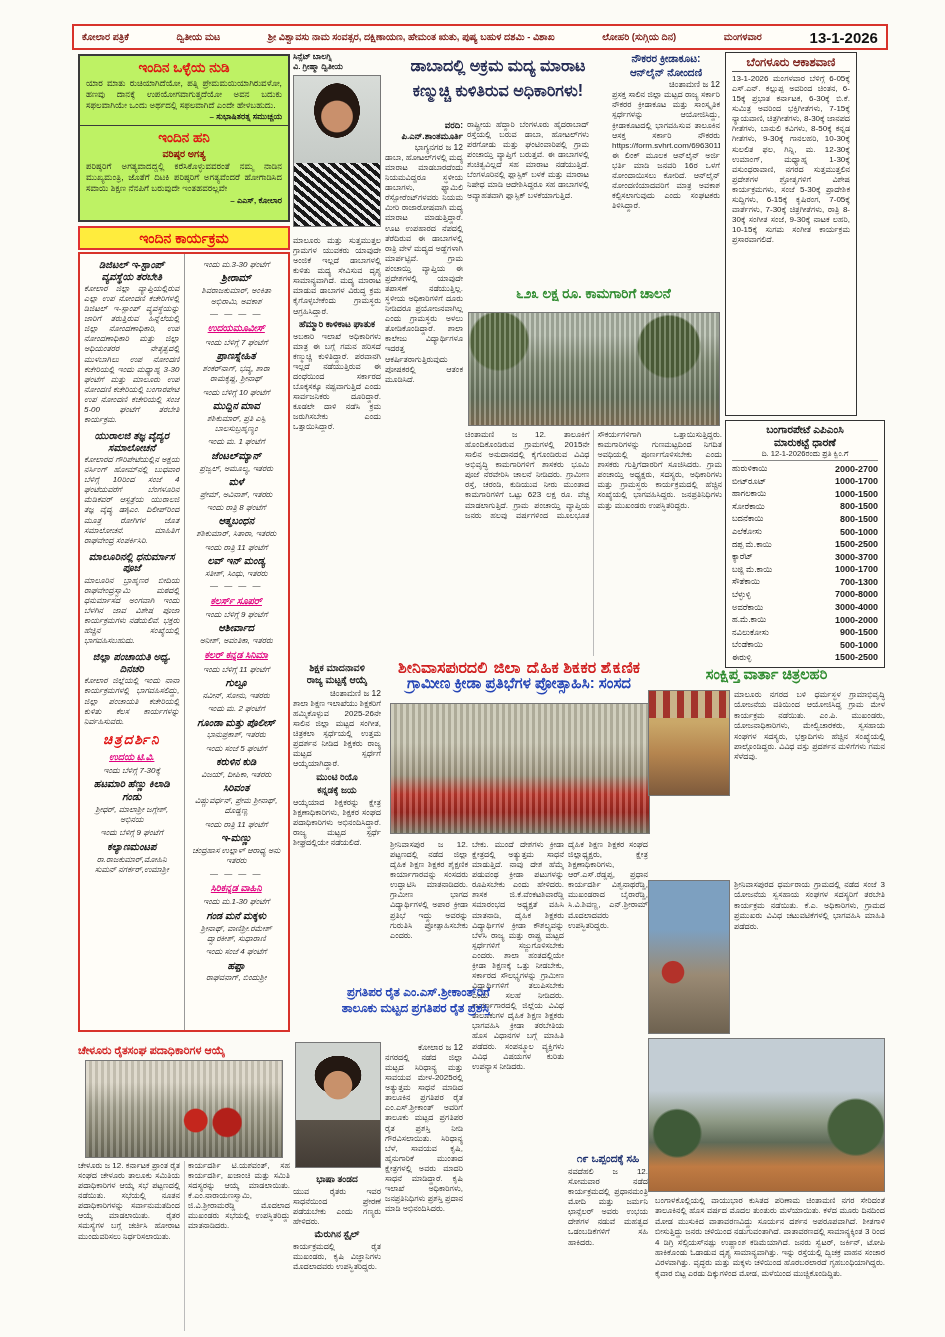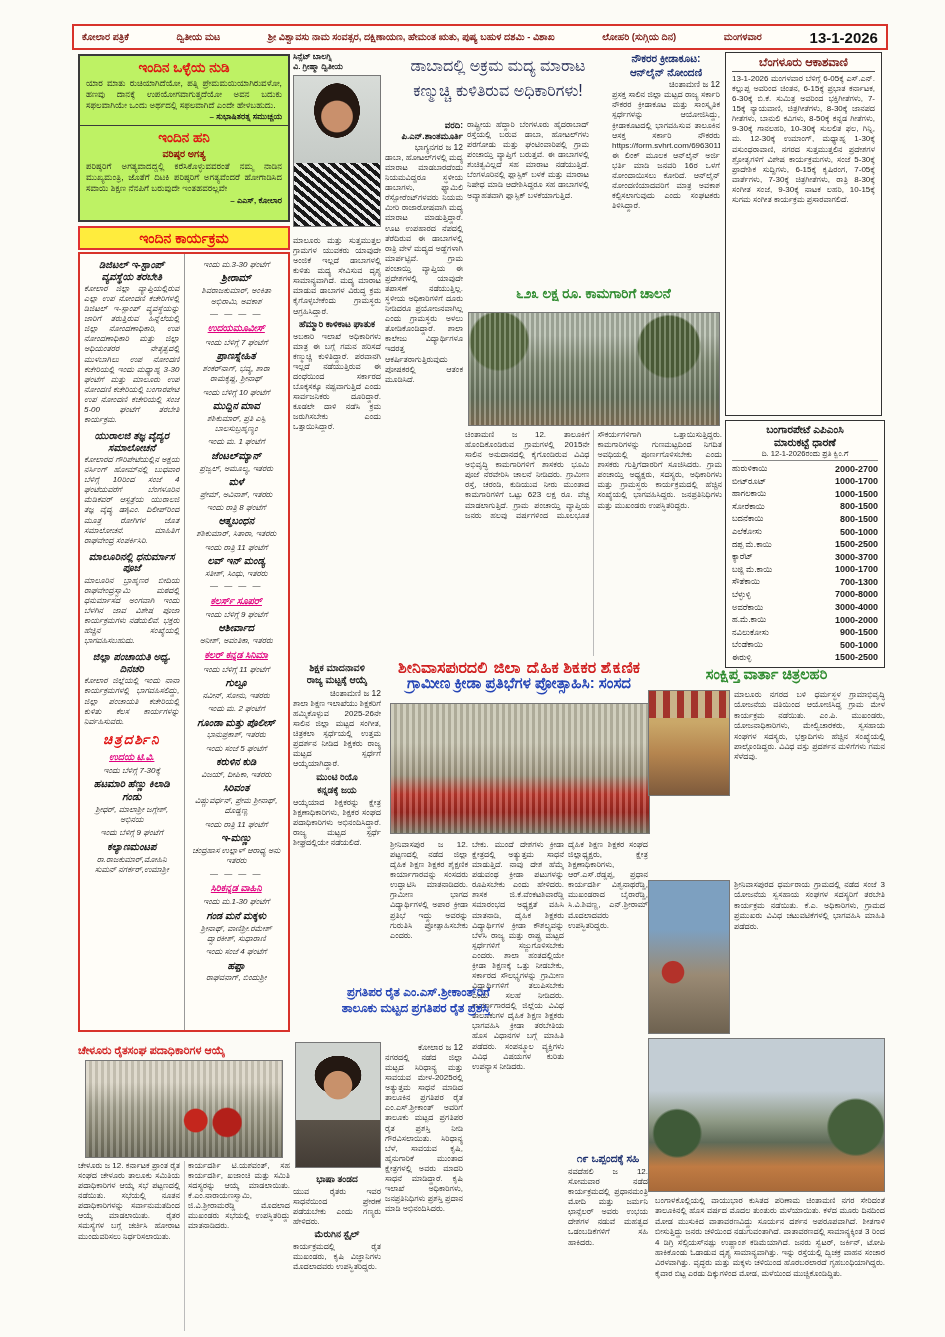--- a/index.html
+++ b/index.html
@@ -65,34 +65,34 @@
      linear-gradient(180deg,#caa869 0 30%,#b5854f 60%,#7e5a3c 100%);
      background-size:100% 26%,100% 100%;background-position:0 0,0 0;background-repeat:no-repeat;}
   .ph-rail2{background:
      radial-gradient(circle at 30% 60%, #b3322a 0 10%, rgba(0,0,0,0) 11%),
      linear-gradient(180deg,#7da0c0 0 32%,#9a8a74 62%,#6e6250 100%);}
   .ph-land{background:
      radial-gradient(circle at 12% 62%, #3f5a38 0 10%, rgba(0,0,0,0) 11%),
      radial-gradient(circle at 88% 58%, #46603c 0 12%, rgba(0,0,0,0) 13%),
      linear-gradient(180deg,#c3cdd4 0 34%,#8f9a86 54%,#5f6b58 68%,#c07b43 84%,#a96a39 100%);}
   
-  .hl-dhaba{font-size:16px;font-weight:normal;color:#232a52;text-align:center;line-height:1.55;}
+  .hl-dhaba{font-size:16px;font-weight:bold;color:#232a52;text-align:center;line-height:1.55;}
   .hl-green{font-size:13.5px;font-weight:bold;color:#2e8b2e;text-align:center;}
   .hl-blue-sm{font-size:10.5px;font-weight:bold;color:#1c2f6e;text-align:center;line-height:1.3;}
   .kicker{font-size:16px;font-weight:bold;color:#d02020;text-align:center;text-decoration:underline;}
   .hl-sports{font-size:15px;font-weight:bold;color:#2343b5;text-align:center;}
   .hl-red{font-size:11px;font-weight:bold;color:#d02020;text-align:left;}
   .hl-srikant{font-size:12px;font-weight:bold;color:#2343b5;text-align:right;line-height:1.35;}
   .hl-agree{font-size:10.5px;font-weight:bold;color:#1c2f6e;text-align:center;margin:2px 0;}
   .byline{font-size:8.5px;font-weight:bold;text-align:right;}
   .dateline{font-size:8.5px;text-align:right;}
   .bsub{font-size:9px;font-weight:bold;text-align:center;margin:2px 0;}
   .cols2{column-count:2;column-gap:8px;column-rule:1px solid #bbb;}
   
-  .akash{left:725px;top:52px;width:157px;height:364px;border:1.5px solid #333;background:#fffdf8;padding:3px 6px;}
+  .akash{left:725px;top:52px;width:132px;height:364px;border:1.5px solid #333;background:#fffdf8;padding:3px 6px;}
   .akash-t{font-size:11.5px;font-weight:bold;color:#7a1a14;text-align:center;border-bottom:1px solid #555;padding-bottom:2px;margin-bottom:2px;}
   .apmc{left:725px;top:420px;width:160px;height:248px;border:1.5px solid #333;background:#fffdf8;padding:2px 6px;}
   .apmc-t{font-size:10.5px;font-weight:bold;text-align:center;line-height:1.25;}
   .apmc-note{font-size:7.6px;text-align:center;border-bottom:1px solid #888;padding-bottom:1px;margin-bottom:1px;}
   .trow{display:flex;justify-content:space-between;height:12.6px;align-items:center;}
   .tn{font-size:8.3px;}
   .tp{font-size:9px;font-weight:bold;}
   .rail-t{font-size:14.5px;font-weight:bold;color:#2e8b2e;text-align:center;}
   .caption{font-size:8px;line-height:1.3;text-align:justify;}
 </style>

